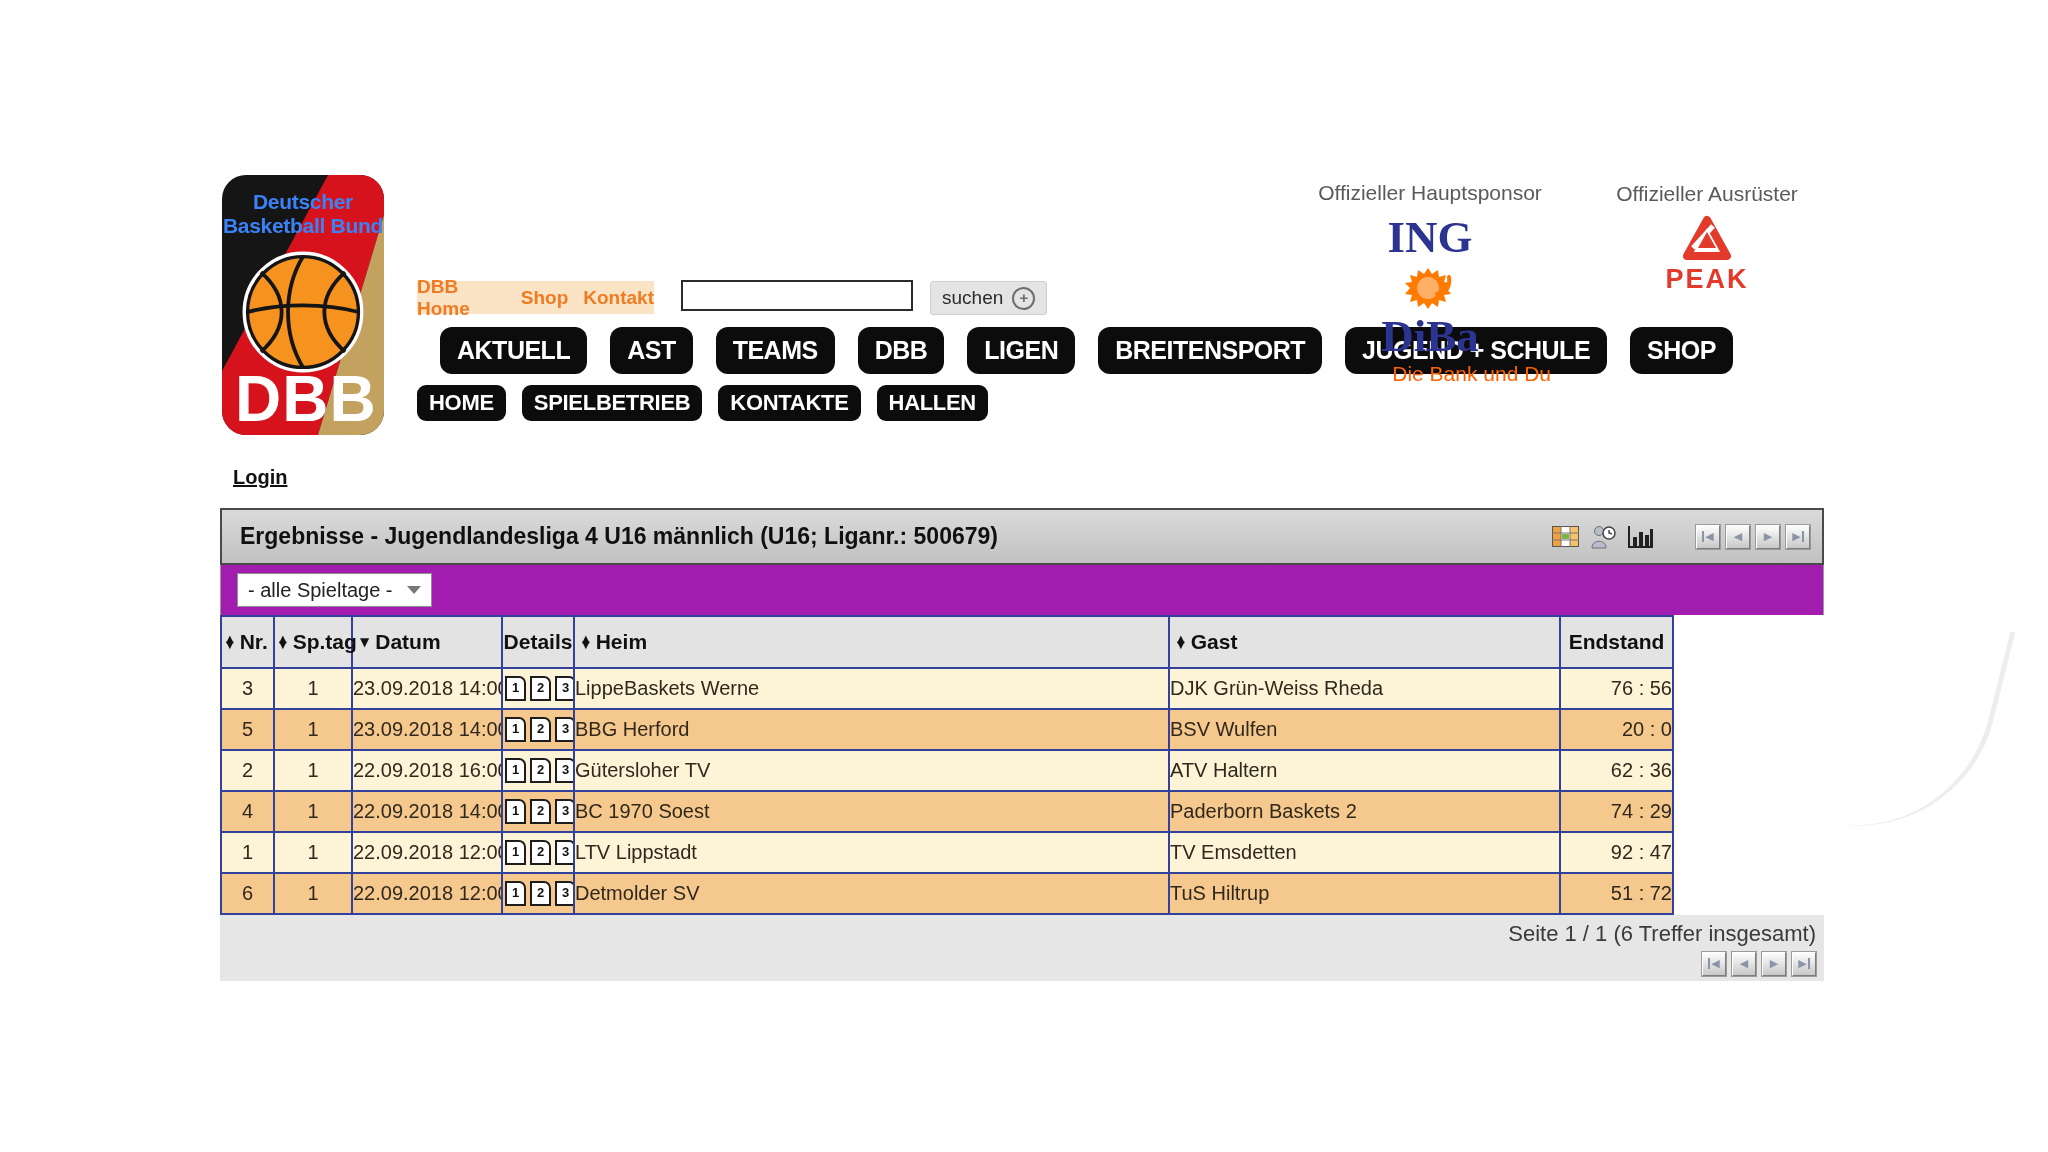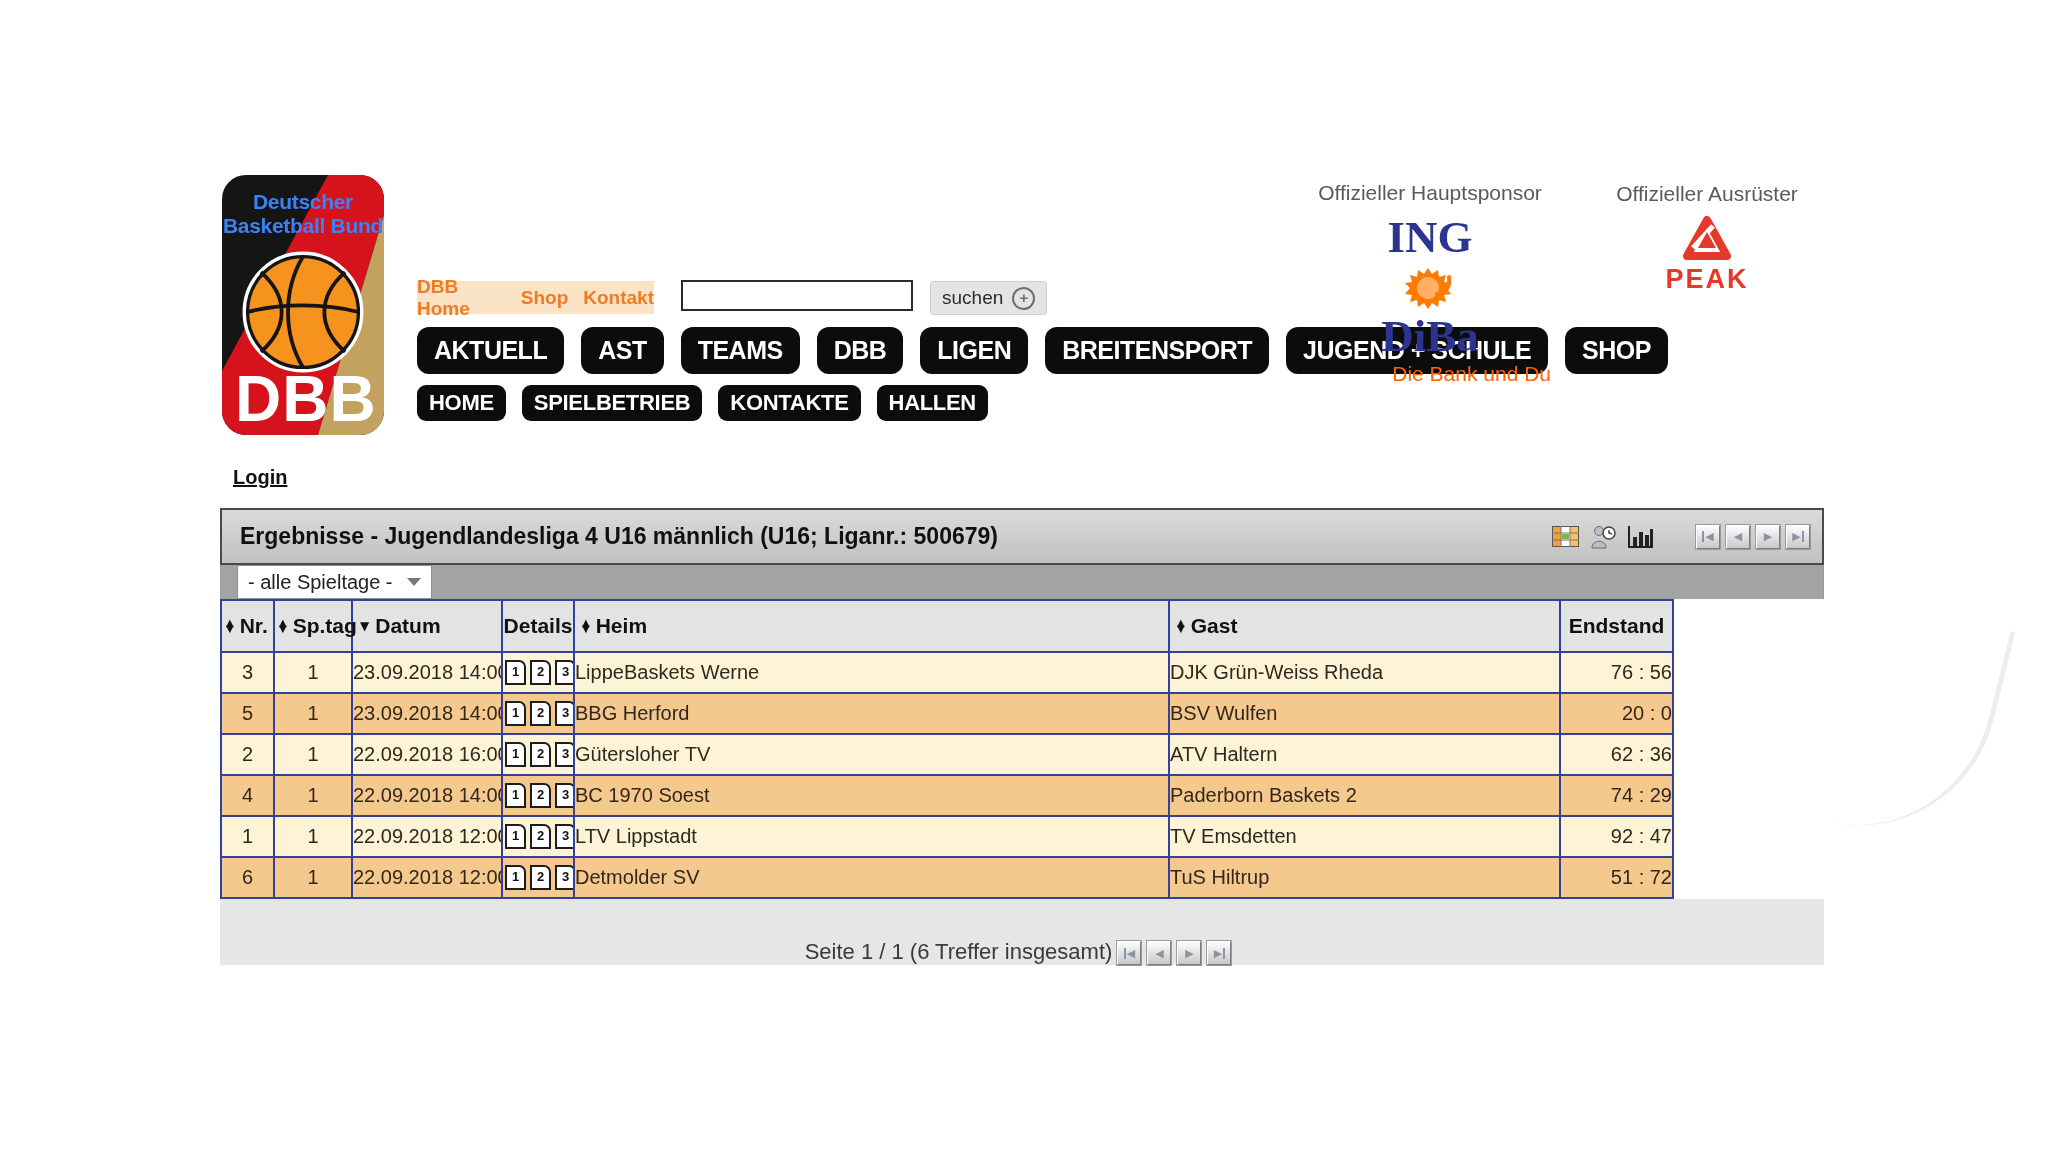--- a/index.html
+++ b/index.html
@@ -22,21 +22,21 @@
   .search-input{position:absolute;left:681px;top:280px;width:232px;height:31px;border:2px solid #2b2b2b;
             background:#fff;box-sizing:border-box;font-size:18px;padding:0 6px;outline:none;}
   .suchen-btn{position:absolute;left:930px;top:281px;height:32px;padding:16px 11px;background:#e4e4e4;
             border:1px solid #cfcfcf;border-radius:3px;display:flex;align-items:center;gap:9px;
             font-family:"Liberation Sans",sans-serif;font-size:19px;color:#2b2b2b;cursor:pointer;}
   .plus-icon{width:19px;height:19px;border:2px solid #6e6e6e;border-radius:50%;color:#6e6e6e;
             font-size:15px;font-weight:bold;line-height:17px;text-align:center;}
   .plus-icon::before{content:"+";}
 
   
-  #main-nav{position:absolute;left:417px;top:327px;display:flex;gap:17px;}
+  #main-nav{position:absolute;left:440px;top:327px;display:flex;gap:23px;}
   .navbtn-lg{background:#0c0c0c;color:#fff;font-family:"Liberation Sans",sans-serif;font-weight:bold;
              font-size:25px;letter-spacing:-0.5px;padding:9px 17px;border:none;border-radius:12px;cursor:pointer;}
   #sub-nav{position:absolute;left:417px;top:385px;display:flex;gap:16px;}
   .navbtn-sm{background:#0c0c0c;color:#fff;font-family:"Liberation Sans",sans-serif;font-weight:bold;
              font-size:22px;letter-spacing:-0.3px;padding:5px 12px;border:none;border-radius:9px;cursor:pointer;}
 
   
   .sponsor-main{position:absolute;left:1295px;top:181px;width:270px;text-align:center;}
   .sp-label{color:#5a5a5a;font-size:21px;}
   .ing-row{margin-top:10px;display:flex;align-items:center;justify-content:center;gap:4px;flex-direction:column;}
@@ -60,21 +60,21 @@
   .pager{display:flex;gap:6px;}
   .pgbtn{width:24px;height:24px;background:linear-gradient(#fdfdfd,#c8c8c8);
          border:1px solid;border-color:#fff #7d7d7d #7d7d7d #fff;outline:1px solid #9a9a9a;
          display:flex;align-items:center;justify-content:center;color:#8b93a6;
          font-family:"DejaVu Sans",sans-serif;font-size:11px;line-height:1;padding:0;cursor:pointer;}
   .pg-first::before{content:"◀";border-left:2px solid #8b93a6;padding-left:1px;}
   .pg-prev::before{content:"◀";}
   .pg-next::before{content:"▶";}
   .pg-last::before{content:"▶";border-right:2px solid #8b93a6;padding-right:1px;}
 
-  .filter-row{height:34px;background:#a3a3a3;border-left:1px solid #9a9a9a;border-right:1px solid #9a9a9a;
+  .filter-row{height:50px;background:#a21caf;border-left:1px solid #9a9a9a;border-right:1px solid #9a9a9a;
               box-sizing:border-box;display:flex;align-items:center;padding-left:16px;}
   .select{min-width:180px;height:34px;background:#fff;border:1px solid #8f8f8f;box-sizing:border-box;
           display:flex;align-items:center;justify-content:space-between;padding:0 10px;font-size:20px;
           color:#222;cursor:pointer;}
   .chev{width:0;height:0;border-left:7px solid transparent;border-right:7px solid transparent;
         border-top:8px solid #777;margin-left:14px;}
 
   table.results{border-collapse:collapse;table-layout:fixed;width:1452px;border:2px solid #32419b;}
   .results th{background:#e3e3e3;border:2px solid #32419b;height:50px;font-size:21px;font-weight:bold;
               color:#111;padding:0;}
@@ -91,21 +91,21 @@
   .sort-desc::before{content:"▼";}
   .c-nr,.c-sptag{text-align:center;}
   .c-datum{padding-left:11px;}
   .c-details{text-align:center;}
   .c-heim,.c-gast{padding-left:11px;}
   .c-end{text-align:right;padding-right:13px;}
   .doc{display:inline-block;width:17px;height:21px;border:2px solid #1d1d1d;background:#fff;
        border-radius:0 7px 0 0;font-size:13px;font-weight:bold;color:#111;line-height:20px;
        text-align:center;margin:0 2px;vertical-align:middle;cursor:pointer;}
 
-  .panel-footer{height:66px;background:#e6e6e6;box-sizing:border-box;display:flex;flex-direction:row;
+  .panel-footer{height:66px;background:#e6e6e6;box-sizing:border-box;display:flex;flex-direction:column;
                 align-items:flex-end;justify-content:center;gap:5px;padding-right:8px;}
   .foot-text{font-size:22px;color:#3a3a3a;}
 
   .watermark{position:absolute;left:1835px;top:610px;width:150px;height:230px;
              border-right:5px solid #ededed;border-radius:0 0 140px 0;transform:rotate(14deg);}
 </style>
 </head>
 <body>
 
 <div id="page">

